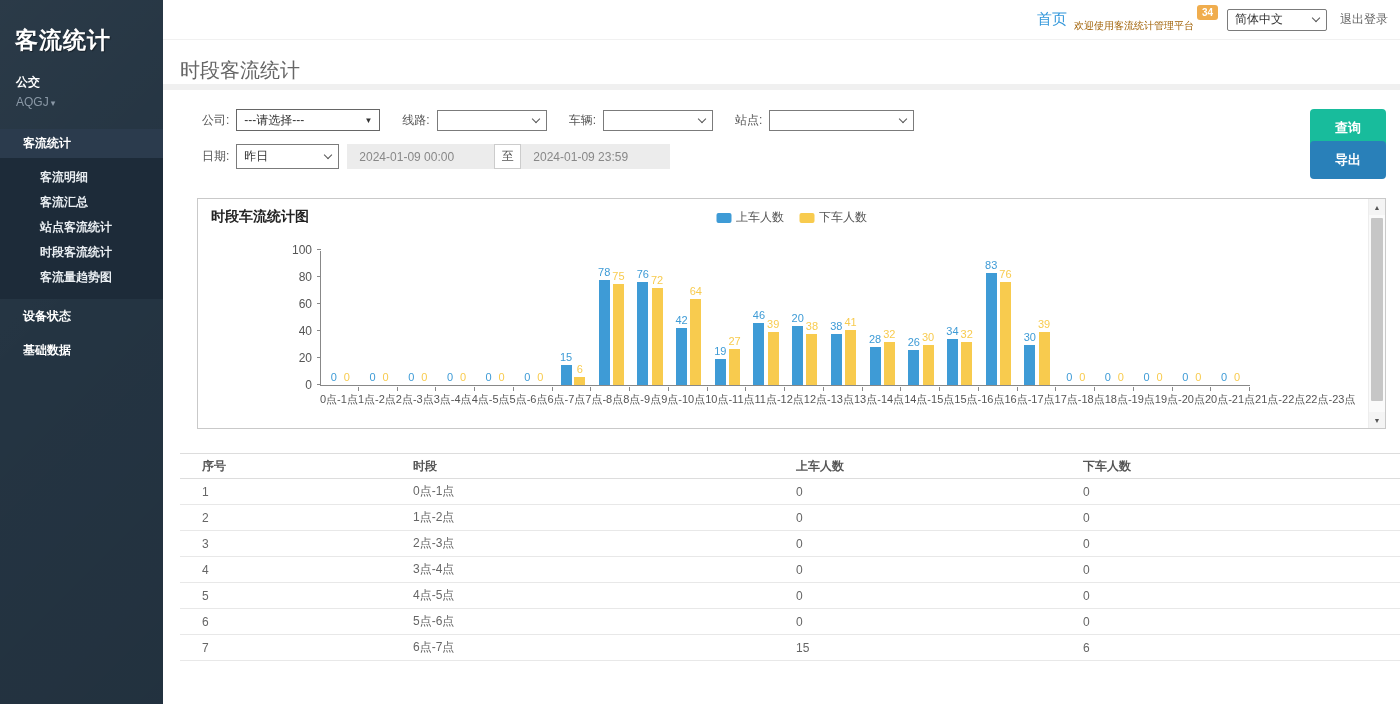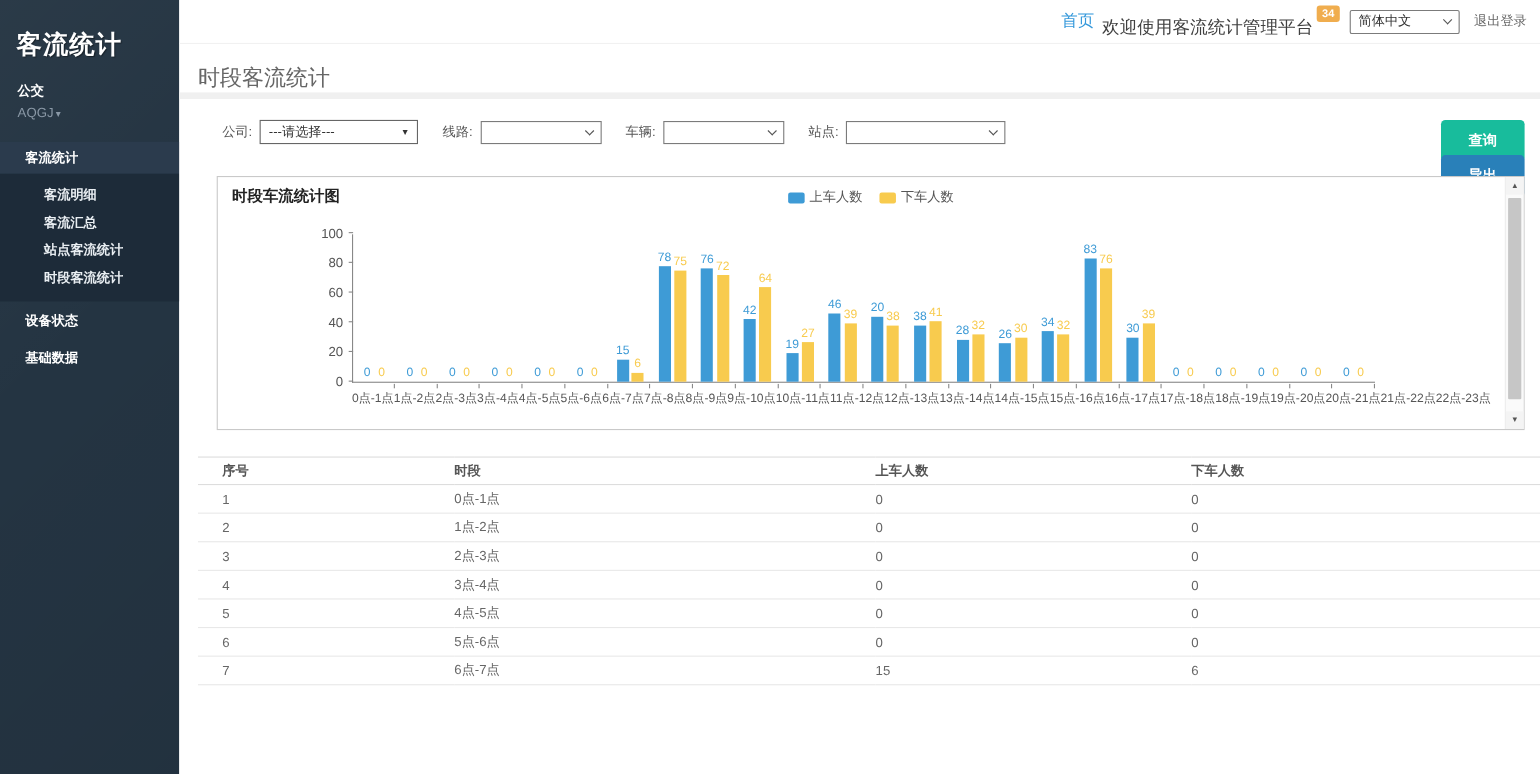--- a/index.html
+++ b/index.html
@@ -24,21 +24,21 @@
     font-weight:bold; color:#e9eef2; cursor:pointer; }
   .menu-item { height:34px; line-height:34px; padding-left:23px; font-size:12px;
     font-weight:bold; color:#fff; cursor:pointer; }
 
   
   .main { position:absolute; left:163px; top:0; width:1237px; height:704px; background:#fff; }
 
   .topbar { height:40px; display:flex; align-items:center; justify-content:flex-end;
     padding-right:12px; border-bottom:1px solid #f1f1f1; }
   .home-link { color:#3498db; font-size:15px; text-decoration:none; margin-right:7px; cursor:pointer; }
-  .welcome { color:#404040; font-size:16px;margin-top:12px; }
+  .welcome { color:#a16207; font-size:10px;margin-top:12px; }
   .badge { background:#f0ad4e; color:#fff; font-size:10px; font-weight:bold;
     padding:2px 5px; border-radius:3px; position:relative; top:-7px; margin-left:3px; cursor:pointer; }
   .lang-sel { width:100px; height:22px; border:1px solid #7b7b7b; border-radius:2px;
     display:flex; align-items:center; justify-content:space-between; padding:0 7px;
     font-size:12px; color:#333; margin-left:9px; background:#fff; cursor:pointer; }
   .logout { color:#666; font-size:12px; margin-left:13px; cursor:pointer; }
 
   .title-band { padding:17px 0 0 17px; }
   .page-title { font-size:20px; font-weight:normal; color:#666; }
   .breadcrumb { margin:11px 0 9px; font-size:12px; color:#999; }
@@ -122,20 +122,21 @@
   <div class="org-code">
     <span>AQGJ</span><span class="caret">▾</span>
   </div>
   <div class="menu">
     <div class="menu-parent">客流统计</div>
     <div class="submenu">
         <div class="submenu-item">客流明细</div>
         <div class="submenu-item">客流汇总</div>
         <div class="submenu-item">站点客流统计</div>
         <div class="submenu-item">时段客流统计</div>
+        <div class="submenu-item">客流量趋势图</div>
       </div>
     <div class="others">
         <div class="menu-item">设备状态</div>
         <div class="menu-item">基础数据</div>
       </div>
   </div>
 </div>
 
 <div class="main">
 
@@ -178,20 +179,32 @@
             <span class="chev"></span>
         </div>
       </div>
       <div class="fgroup">
         <span class="flabel">站点:</span>
         <div class="sel station">
           <span></span>
             <span class="chev"></span>
         </div>
       </div>
+    </div>
+    <div class="frow">
+      <div class="fgroup" style="margin-right:0;">
+        <span class="flabel">日期:</span>
+        <div class="sel preset">
+          <span>昨日</span>
+          <span class="chev"></span>
+        </div>
+      </div>
+      <div class="date-box">2024-01-09 00:00</div>
+      <div class="to-box">至</div>
+      <div class="date-box end">2024-01-09 23:59</div>
     </div>
     <button class="btn query">查询</button>
     <button class="btn export">导出</button>
   </div>
 
   <div class="chart-panel">
     <div class="chart-title">时段车流统计图</div>
     <div class="legend">
         <div class="legend-item">
           <div class="legend-swatch" style="background: rgb(62, 155, 214);"></div>

